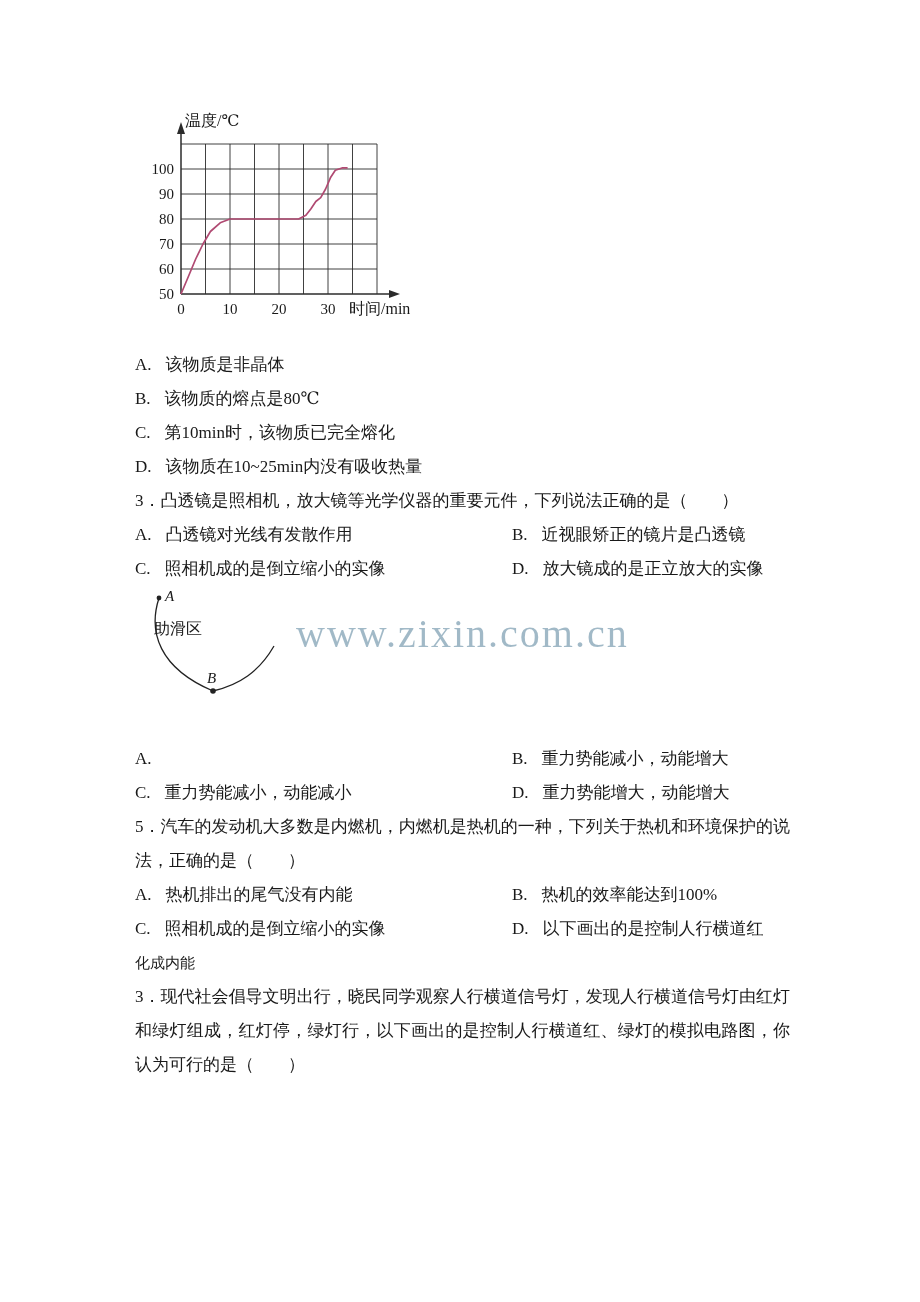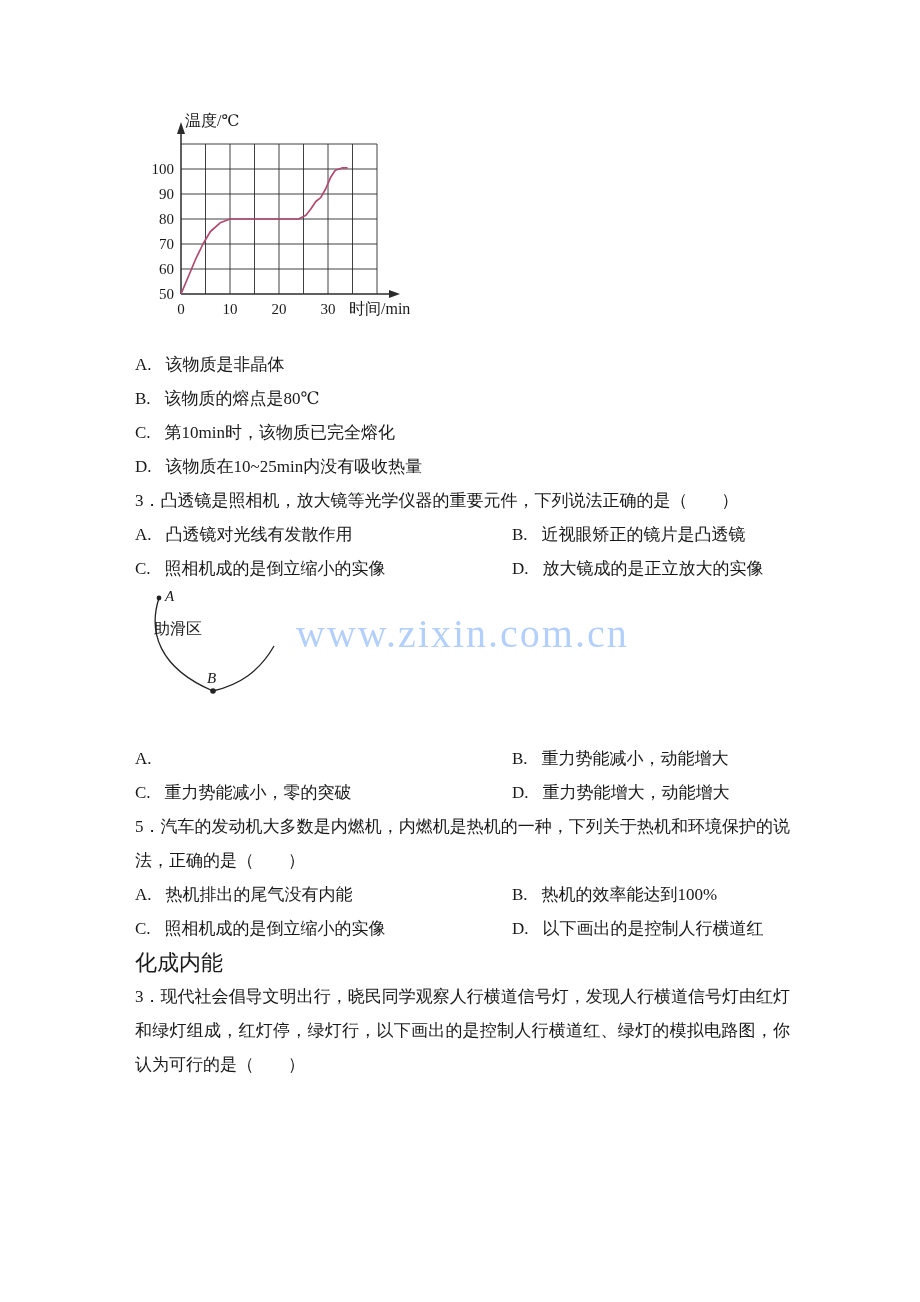--- a/index.html
+++ b/index.html
@@ -4,31 +4,31 @@
 <style>
   * { margin:0; padding:0; box-sizing:border-box; }
   html,body { background:#ffffff; }
   .page {
     position:relative; width:920px; height:1302px; background:#ffffff;
     color:#191919; font-family:"Liberation Serif","DejaVu Serif",serif;
     overflow:hidden;
   }
   .content { position:absolute; left:135px; top:108px; width:655px; z-index:1; }
   .stem { font-size:17px; line-height:34px; text-align:justify; }
-  .line { font-size:22px; line-height:34px;font-family:Liberation Serif, serif; }
+  .line { font-size:15px; line-height:34px;font-family:Liberation Serif, serif; }
   .opts1 { margin-top:26px; }
   .opt { display:flex; font-size:17px; line-height:34px; }
   .opt-label { margin-right:14px; }
   .opts2 { display:grid; grid-template-columns:377px 1fr; }
   .chart-svg { display:block; }
   .slope-svg { display:block; margin-top:2px; margin-left:2px; }
   .mt28 { margin-top:28px; }
   .watermark {
     position:absolute; left:296px; top:610px; z-index:0;
-    font-size:40px; letter-spacing:2px; color:#3b82f6; opacity:0.38;
+    font-size:40px; letter-spacing:2px; color:#0c4a6e; opacity:0.38;
     font-family:"Liberation Serif","DejaVu Serif",serif;
   }
   svg text { font-family:"Liberation Serif","DejaVu Serif",serif; fill:#191919; }
 </style>
 </head>
 <body>
 
 <div class="page">
 
   <div class="watermark">www.zixin.com.cn</div>
@@ -123,21 +123,21 @@
     <div class="opts2 mt28">
       <div class="opt">
         <span class="opt-label">A.</span>
       </div>
       <div class="opt">
         <span class="opt-label">B.</span>
         <span>重力势能减小，动能增大</span>
       </div>
       <div class="opt">
         <span class="opt-label">C.</span>
-        <span>重力势能减小，零的突破</span>
+        <span>重力势能减小，动能减小</span>
       </div>
       <div class="opt">
         <span class="opt-label">D.</span>
         <span>重力势能增大，动能增大</span>
       </div>
     </div>
 
     <div class="stem">5．汽车的发动机大多数是内燃机，内燃机是热机的一种，下列关于热机和环境保护的说法，正确的是（　　）</div>
     <div class="opts2">
       <div class="opt">

